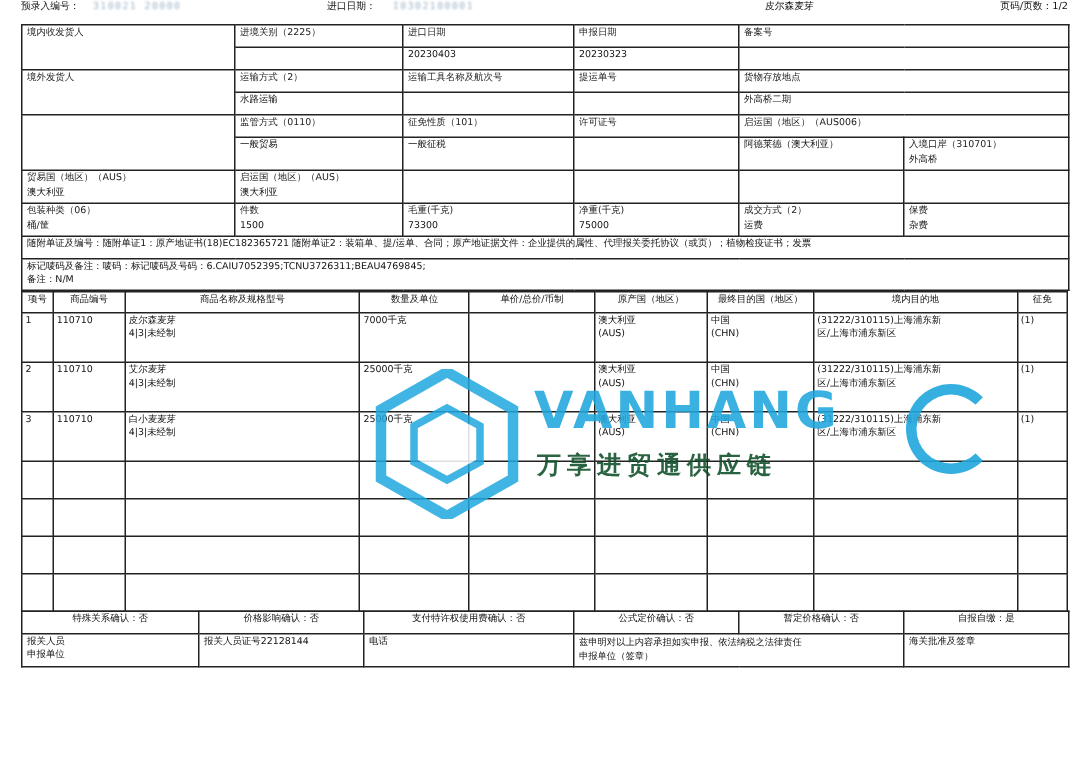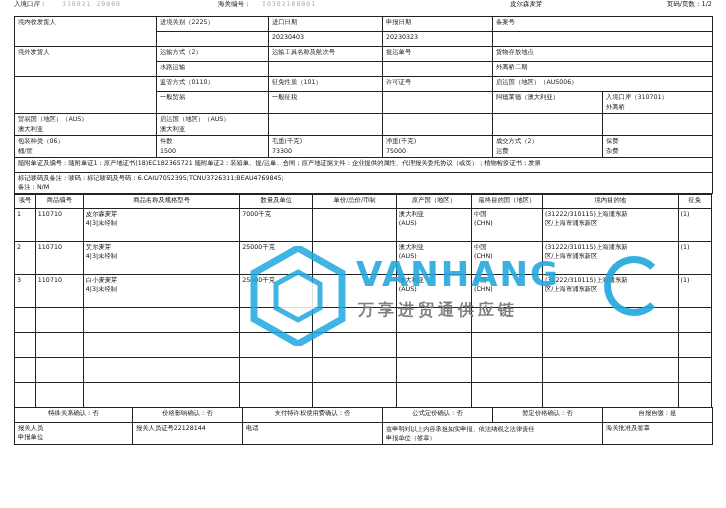--- a/index.html
+++ b/index.html
@@ -88,42 +88,42 @@
   .wm .hex{
     position:absolute;left:14px;top:8px;width:96px;height:100px;
   }
   .wm .wmtext{
     position:absolute;left:120px;top:16px;
     font-size:34px;font-weight:bold;color:#1fa7dd;opacity:.88;
     letter-spacing:2px;
   }
   .wm .wmsub{
     position:absolute;left:122px;top:62px;
-    font-size:16px;font-weight:bold;color:#737373;opacity:.9;letter-spacing:4px;
+    font-size:16px;font-weight:bold;color:#14532d;opacity:.9;letter-spacing:4px;
   }
   .wm .ring{
     position:absolute;left:368px;top:18px;width:46px;height:46px;
     border:7px solid #1fa7dd;border-radius:50%;opacity:.9;
     border-right-color:transparent;
   }
 
   .foot-note{font-size:6.2px;line-height:1.5;}
   .sig{height:30px;}
   .smallgap{height:9px;}
 </style>
 </head>
 <body>
 
 <div class="page">
 
 
   <div class="toprow">
-    <div class="cell" style="left:14px;">入境口岸：</div>
+    <div class="cell" style="left:14px;">预录入编号：</div>
     <div class="cell blurtxt" style="left:62px;">310021 20000</div>
-    <div class="cell" style="left:218px;">海关编号：</div>
+    <div class="cell" style="left:218px;">进口日期：</div>
     <div class="cell blurtxt" style="left:262px;">I0302100001</div>
     <div class="cell" style="left:510px;">皮尔森麦芽</div>
     <div class="cell" style="right:14px;">页码/页数：1/2</div>
   </div>
 
   <table class="main">
     <colgroup>
       <col style="width:142px">
       <col style="width:112px">
       <col style="width:114px">

